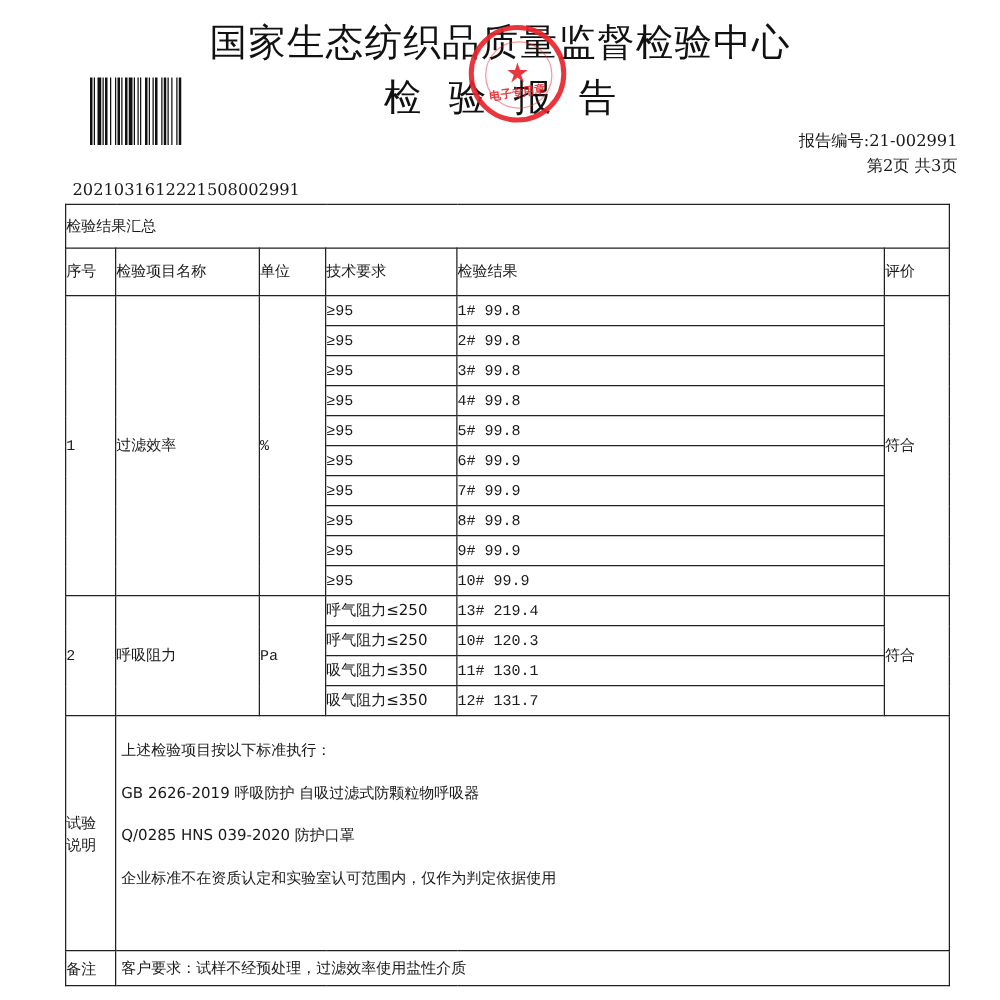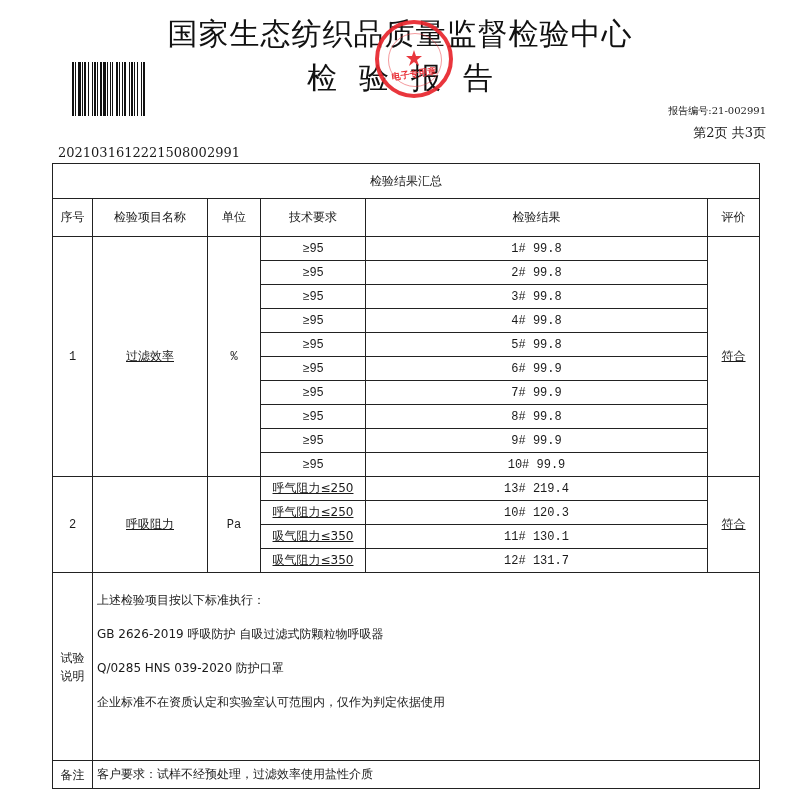--- a/index.html
+++ b/index.html
@@ -5,34 +5,34 @@
   html, body { margin:0; padding:0; background:#ffffff; }
   body { width:800px; height:800px; position:relative; overflow:hidden;
          font-family:"DejaVu Serif","Liberation Serif",serif; color:#1a1a1a; }
   .title { position:absolute; left:0; width:800px; text-align:center; top:14px;
            font-family:"DejaVu Sans","Liberation Sans",sans-serif; font-size:30px; letter-spacing:1px; color:#111; }
   .subtitle { position:absolute; left:0; width:800px; text-align:center; top:58px;
               font-family:"DejaVu Sans","Liberation Sans",sans-serif; font-size:30px; letter-spacing:22px; color:#111; padding-left:22px; box-sizing:border-box;}
   .barcode { position:absolute; left:72px; top:62px; width:122px; height:54px; display:flex; align-items:stretch; }
   .barcode span { display:block; background:#111; height:100%; }
   .serial { position:absolute; left:58px; top:145px; font-size:13px; letter-spacing:0px; }
-  .report-no { position:absolute; right:34px; top:104px; font-size:10px; }
+  .report-no { position:absolute; right:34px; top:104px; font-size:13px; }
   .page-no { position:absolute; right:34px; top:124px; font-size:13px; text-align:left; }
   .stamp { position:absolute; left:375px; top:20px; width:78px; height:78px; border-radius:50%;
            border:4px solid #e8262d; box-sizing:border-box; opacity:0.92; }
   .stamp .inner { position:absolute; left:9px; top:9px; width:52px; height:52px; border-radius:50%; border:1px solid rgba(232,38,45,0.5);}
   .stamp .label { position:absolute; left:0; right:0; top:44px; text-align:center; color:#e8262d; font-size:9px; font-weight:bold;
                   font-family:"DejaVu Sans","Liberation Sans",sans-serif; transform:rotate(-8deg); }
   .stamp .arc { position:absolute; left:4px; top:4px; width:62px; height:62px; }
   table.main { position:absolute; left:52px; top:163px; width:707px; border-collapse:collapse; table-layout:fixed; }
-  table.main td { border:1.5px solid #222; text-align:center; vertical-align:middle; padding:0; font-size:12px; }
+  table.main td { border:1.5px solid #222; vertical-align:middle; padding:0; font-size:12px; }
   .cap td { height:34px; font-size:15px; font-family:"DejaVu Sans","Liberation Sans",sans-serif; }
   .hdr td { height:37px; font-size:14px; font-family:"DejaVu Sans","Liberation Sans",sans-serif; }
   .r td { height:23px; }
-  .cn { font-family:"DejaVu Sans","Liberation Sans",sans-serif; font-size:13px;text-decoration:underline; }
+  .cn { font-family:"DejaVu Sans","Liberation Sans",sans-serif; font-size:13px; }
   .num { font-size:12px; font-family:Liberation Mono, monospace; }
   .notes-cell { text-align:left !important; vertical-align:top !important; padding:2px 4px !important; height:183px;
                 font-family:"DejaVu Sans","Liberation Sans",sans-serif; font-size:13px; line-height:18px; }
   .notes-cell div { white-space:nowrap;margin-top:16px; }
   .side-label { font-family:"DejaVu Sans","Liberation Sans",sans-serif; font-size:13px; line-height:18px;margin-top:48px; }
   .remark-cell { text-align:left !important; padding:0 4px !important; height:27px;
                  font-family:"DejaVu Sans","Liberation Sans",sans-serif; font-size:13px; }
 </style>
 </head>
 <body>

